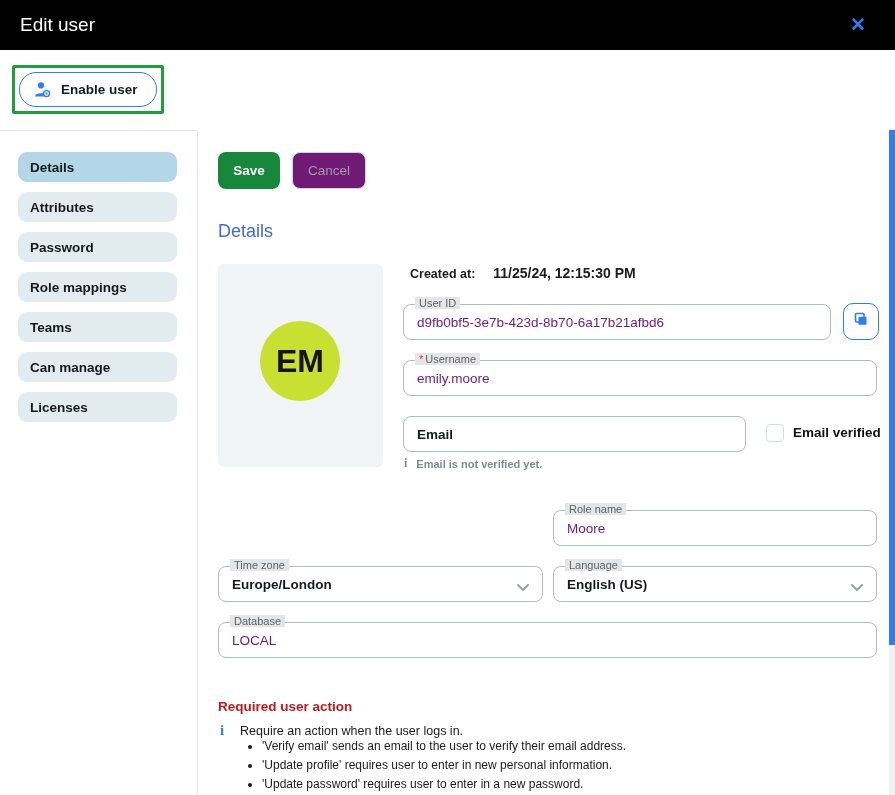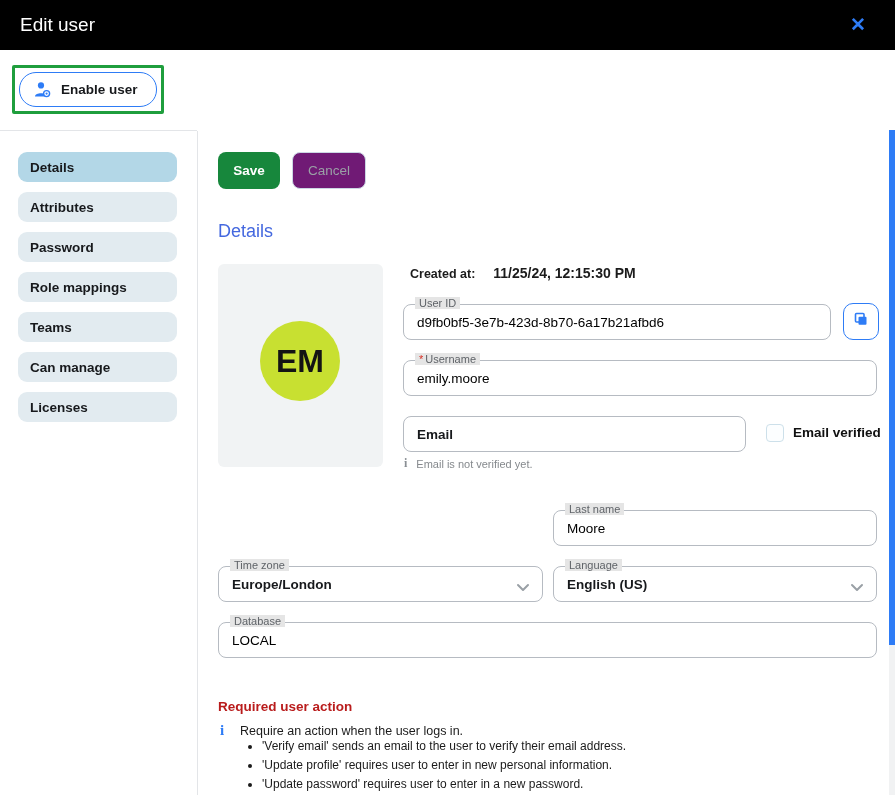--- a/index.html
+++ b/index.html
@@ -42,36 +42,36 @@
 
   .created-row{position:absolute;left:410px;top:265px;display:flex;align-items:baseline;gap:18px;}
   .created-label{font-size:12.5px;font-weight:700;}
   .created-value{font-size:14px;font-weight:700;}
 
   
   .ofield{position:absolute;border:1px solid #b6bbc2;border-radius:8px;background:#fff;box-sizing:border-box;}
   .flabel{position:absolute;top:-8px;left:11px;background:#e5e5e5;padding:0 4px;font-size:11px;color:#5f6368;white-space:nowrap;}
   .flabel .req{color:#d93025;margin-right:2px;}
   .ofield input{position:absolute;left:0;top:0;width:100%;height:100%;border:none;outline:none;background:transparent;
-                padding:0 13px;box-sizing:border-box;font-family:inherit;font-size:13.5px;color:#000000;}
+                padding:0 13px;box-sizing:border-box;font-family:inherit;font-size:13.5px;color:#701a75;}
   .ofield input::placeholder{color:#17191c;font-weight:700;opacity:1;}
   .selval{position:absolute;left:13px;top:0;height:100%;display:flex;align-items:center;
           font-size:13.5px;font-weight:700;color:#17191c;}
   .chev{position:absolute;right:12px;top:50%;margin-top:-5px;}
 
   .copy-btn{position:absolute;left:843px;top:303px;width:36px;height:37px;background:#fff;border:1px solid #2e7cf6;
             border-radius:10px;cursor:pointer;display:flex;align-items:center;justify-content:center;padding:0;}
 
   .checkbox{position:absolute;left:766px;top:424px;width:18px;height:18px;border:1.5px solid #cde0ea;
             border-radius:4px;background:#fcfeff;box-sizing:border-box;cursor:pointer;}
   .cb-label{position:absolute;left:793px;top:425px;font-size:13.5px;font-weight:700;color:#111;}
 
   .note-row{position:absolute;left:404px;top:456px;display:flex;align-items:center;gap:9px;}
   .note-i{font-size:12px;font-weight:700;color:#8a8f94;font-family:"Liberation Serif",serif;}
-  .note-text{font-size:11px;font-weight:400;color:#85898d;}
+  .note-text{font-size:11px;font-weight:700;color:#85898d;}
 
   
   .req-heading{position:absolute;left:218px;top:699px;font-size:13.5px;font-weight:700;color:#b91c1c;}
   .req-i{position:absolute;left:220px;top:722px;font-size:15px;font-weight:700;color:#2e7cf6;font-family:"Liberation Serif",serif;}
   .req-intro{position:absolute;left:240px;top:724px;font-size:12.5px;color:#1b1b1b;}
   .req-list{position:absolute;left:244px;top:737px;margin:0;padding-left:18px;font-size:12px;color:#1b1b1b;}
   .req-list li{line-height:19px;}
 
   
   .sb-track{position:absolute;right:0;top:130px;bottom:0;width:6px;background:#f1f2f3;}
@@ -148,21 +148,21 @@
     <input type="text" placeholder="Email" value="" style="">
   </div>
   <span class="checkbox"></span>
   <span class="cb-label">Email verified</span>
   <div class="note-row">
     <span class="note-i">i</span>
     <span class="note-text">Email is not verified yet.</span>
   </div>
 
   <div class="ofield" style="left:553px;top:510px;width:324px;height:36px">
-    <span class="flabel">Last name</span>
+    <span class="flabel">Role name</span>
     <input type="text" value="Moore" style="">
   </div>
 
   <div class="ofield" style="left:218px;top:566px;width:325px;height:36px">
     <span class="flabel">Time zone</span>
     <span class="selval">Europe/London</span>
     <span class="chev">
       <svg width="14" height="10" viewBox="0 0 14 10">
           <path d="M2 2 l5 5 l5 -5" fill="none" stroke="#9aa0a6" stroke-width="2" stroke-linecap="round" stroke-linejoin="round"></path>
         </svg>

